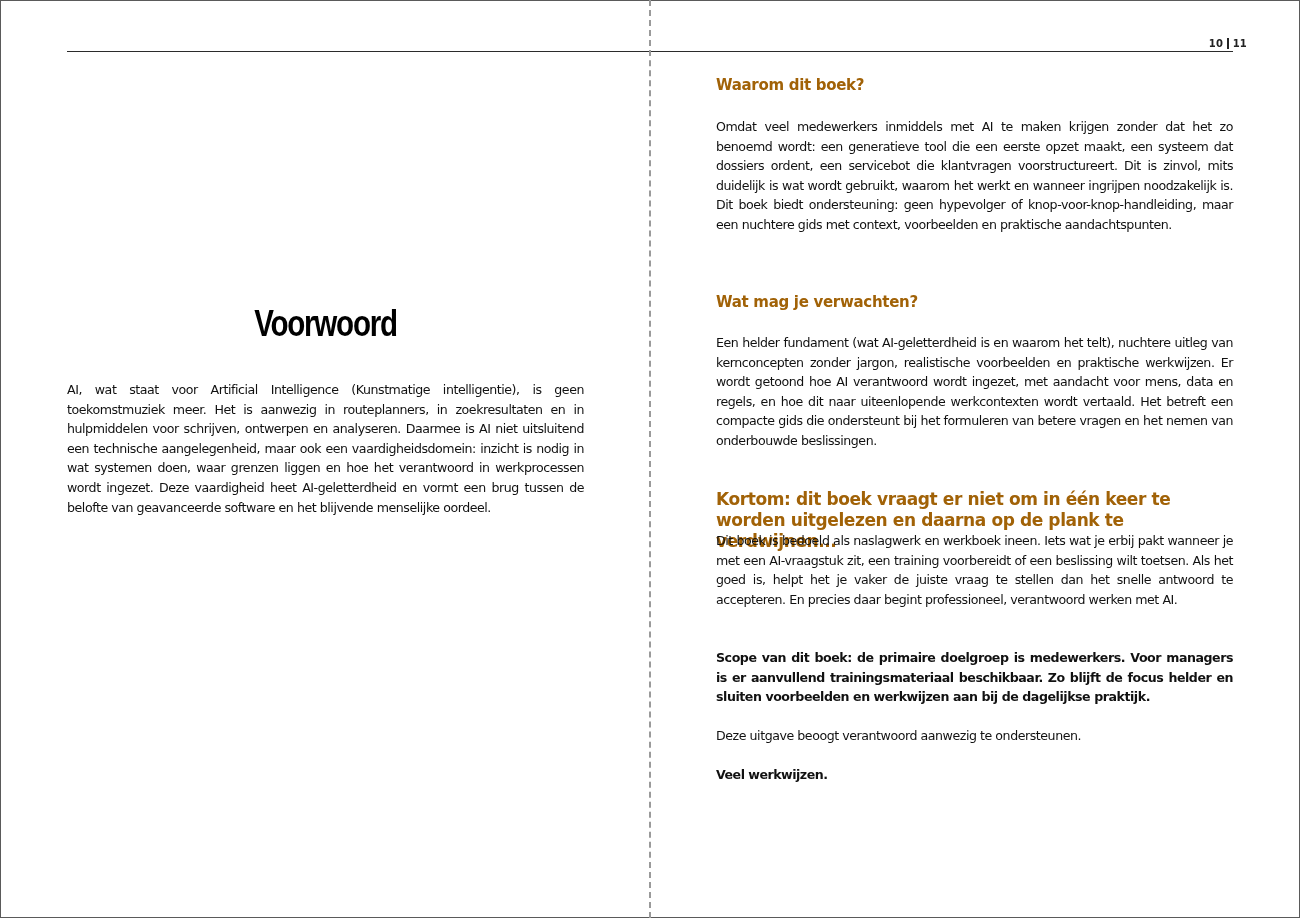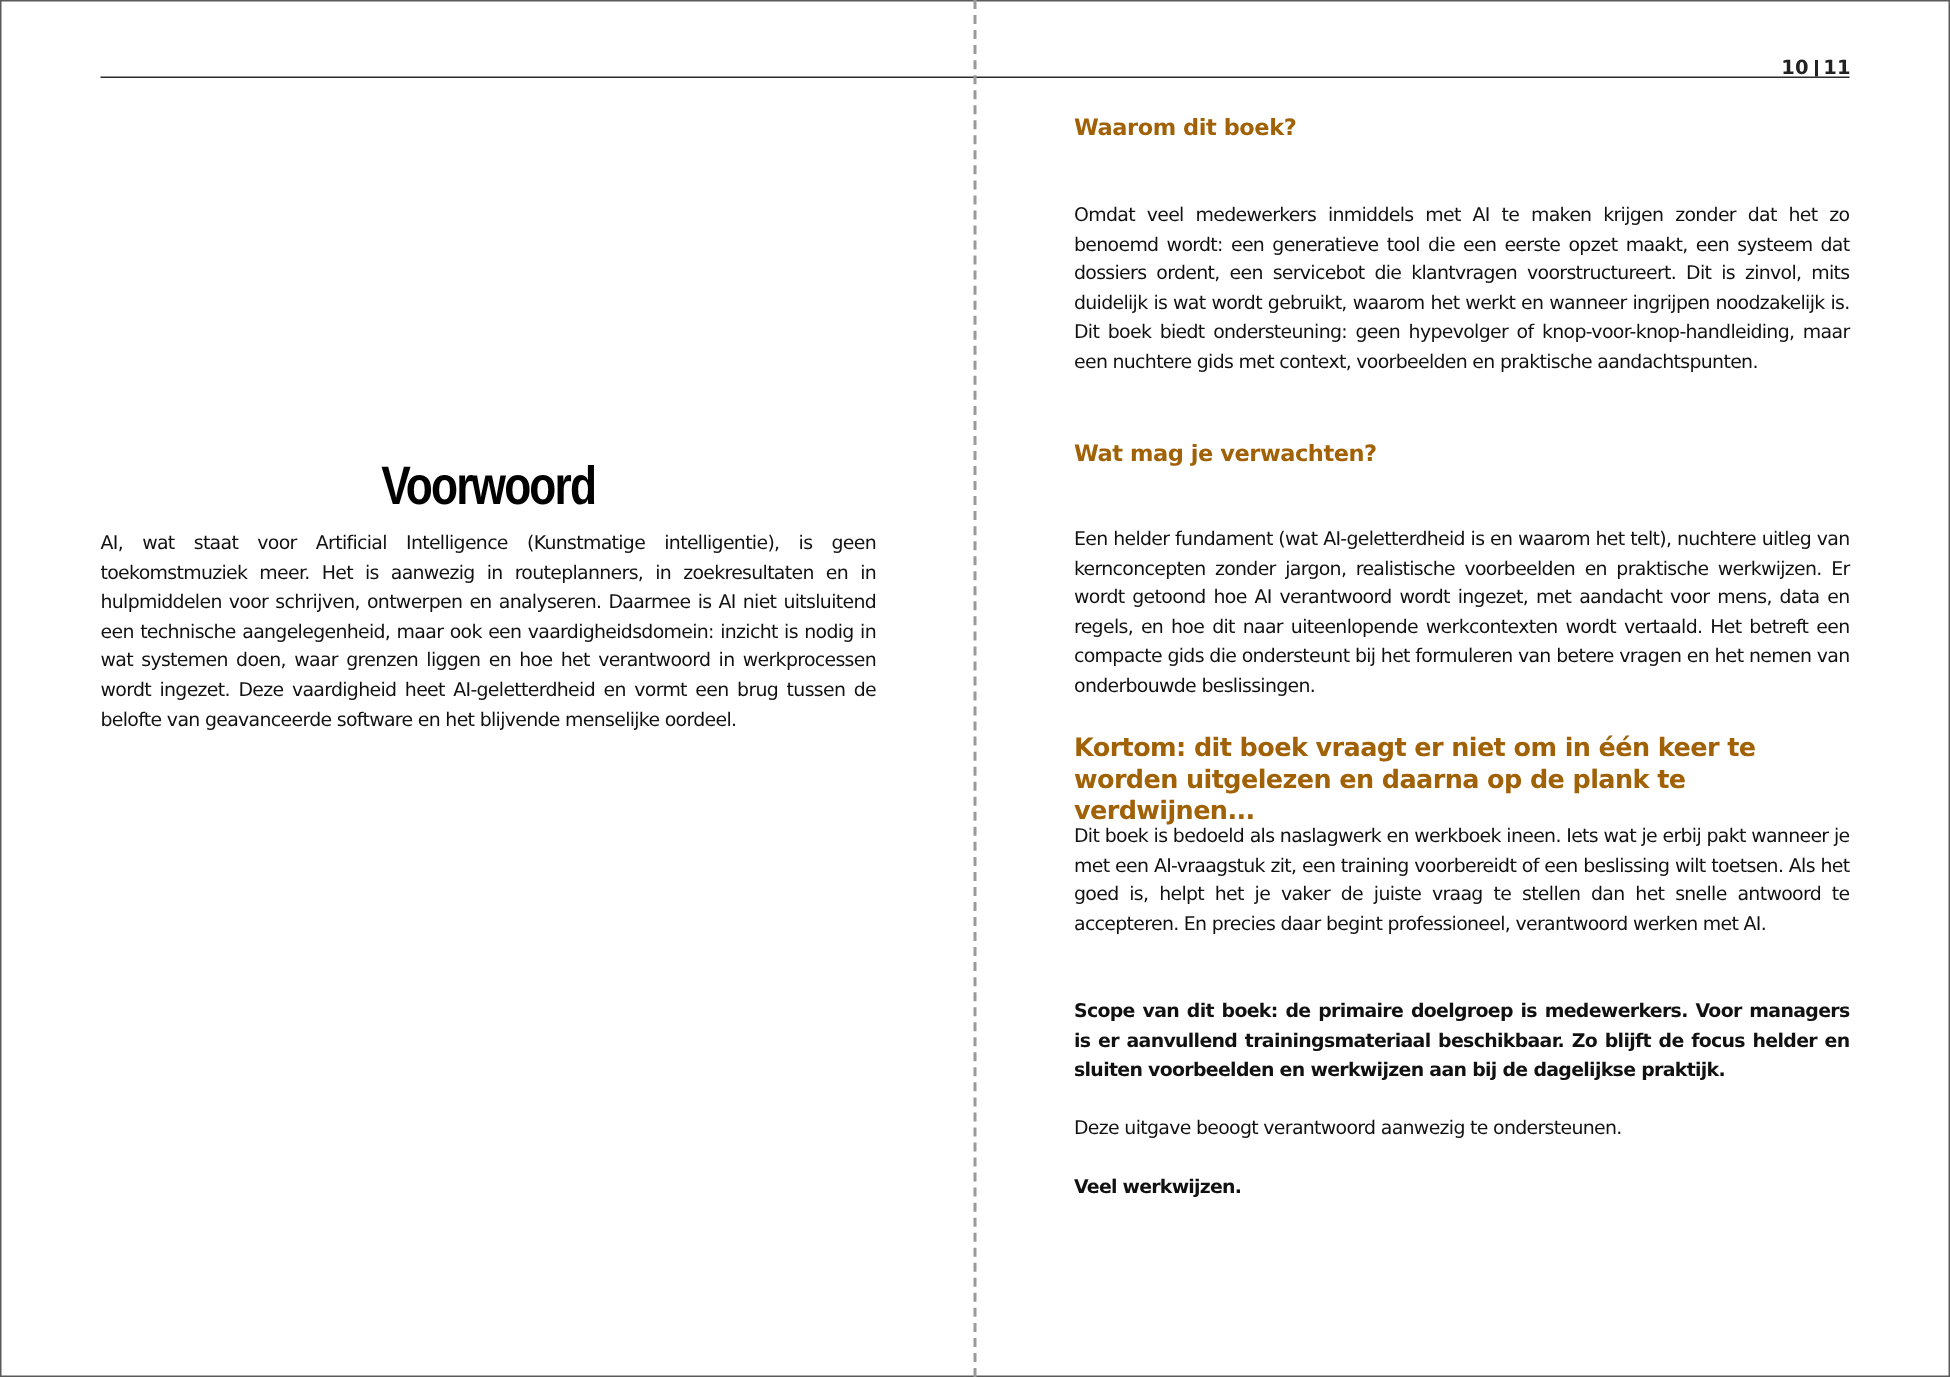--- a/index.html
+++ b/index.html
@@ -1,30 +1,30 @@
 <!DOCTYPE html>
 <html><head>
 <meta charset="utf-8">
 <style>
   html, body { margin: 0; padding: 0; background: #ffffff; }
   body { width: 1300px; height: 918px; position: relative; overflow: hidden; font-family: "DejaVu Sans", sans-serif; color: #111; }
   .frame { position: absolute; left: 0; top: 0; width: 1298px; height: 916px; border: 1px solid #5a5a5a; }
   .header-rule { position: absolute; left: 67px; top: 51px; width: 1166px; height: 0; border-top: 1.5px solid #2b2b2b; }
   .spine { position: absolute; left: 649px; top: 0; width: 0; height: 918px; border-left: 2px dashed #9a9a9a; }
-  .page-num { position: absolute; top: 38px; right: 66px; font-size: 13px; font-weight: bold; letter-spacing: 0.2px; color: #222; }
+  .page-num { position: absolute; top: 38px; right: 53px; font-size: 10px; font-weight: bold; letter-spacing: 0.2px; color: #222; }
   .page-num .sep { display: inline-block; width: 1.5px; height: 11px; background: #222; margin: 0 4px; vertical-align: -2px; }
 
   .left { position: absolute; left: 67px; top: 0; width: 517px; }
   .chapter-title { position: absolute; top: 303px; left: 0; width: 517px; text-align: center; font-family: "Liberation Sans", sans-serif; font-weight: bold; font-size: 36px; letter-spacing: -1.5px; transform: scaleX(0.82); transform-origin: center; color: #000; }
-  .left-body { position: absolute; top: 352px; left: 0; width: 517px; font-size: 12.6px; line-height: 19.6px; text-align: justify; font-family: "DejaVu Sans", sans-serif; letter-spacing: -0.45px; }
+  .left-body { position: absolute; top: 380px; left: 0; width: 517px; font-size: 12.6px; line-height: 19.6px; text-align: justify; font-family: "DejaVu Sans", sans-serif; letter-spacing: -0.45px; }
 
   .right { position: absolute; left: 716px; top: 0; width: 517px; }
   .h2 { position: absolute; left: 0; font-family: "DejaVu Sans", sans-serif; font-weight: bold; font-size: 15px; letter-spacing: -0.3px; color: #a16207; }
   .h2.big { font-size: 17px; line-height: 21px; letter-spacing: -0.4px; }
-  .p { position: absolute; left: 0; width: 517px; font-size: 12.6px; line-height: 19.6px; text-align: justify; letter-spacing: -0.45px; margin-top: 16px; }
+  .p { position: absolute; left: 0; width: 517px; font-size: 12.6px; line-height: 19.6px; text-align: justify; letter-spacing: -0.45px; }
   .p.bold { font-weight: bold; letter-spacing: -0.5px; }
 </style>
 </head>
 <body>
 
 <div class="frame"></div>
 <div class="header-rule"></div>
 <div class="spine"></div>
 
 <div class="page-num">

